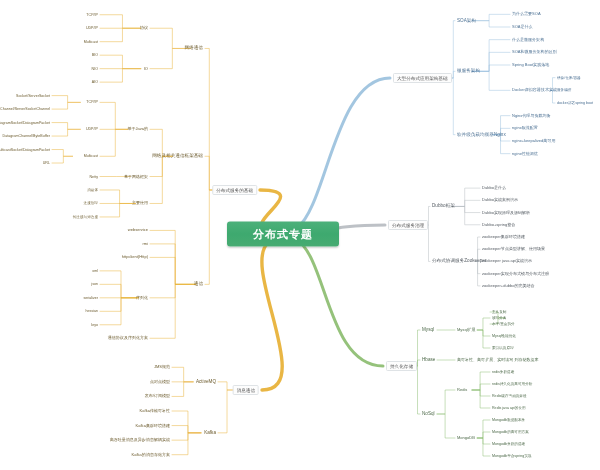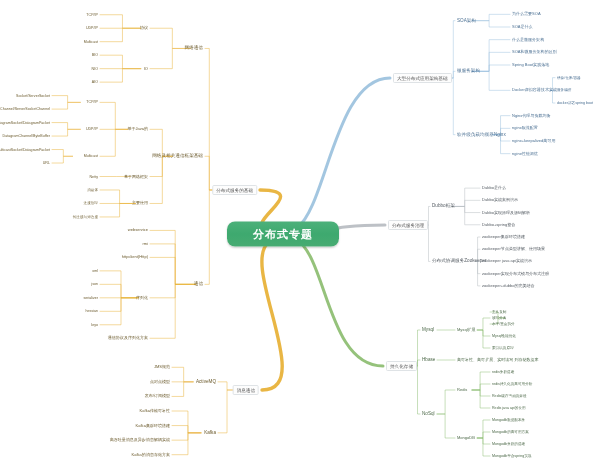--- a/index.html
+++ b/index.html
@@ -31,21 +31,21 @@
   .node.orange{color:#6b5a2c;}
   .center{
     position:absolute;
     left:283px;top:234px;
     transform:translate(-50%,-50%);
     background:linear-gradient(180deg,#4cb07a 0%,#3ea96f 50%,#47ab72 100%);
     color:#ffffff;
     font-size:11px;
     font-weight:bold;
     padding:5px 26px;
-    border-radius:8px;
+    border-radius:3px;
     letter-spacing:1px;
     box-shadow:0 1px 2px rgba(0,0,0,0.18);
     z-index:5;
   }
   .nodebox{
     position:absolute;
     transform:translateY(-50%);
     background:#fdfdfd;
     border:0.4px solid #dfe3e6;
     border-radius:1.5px;

